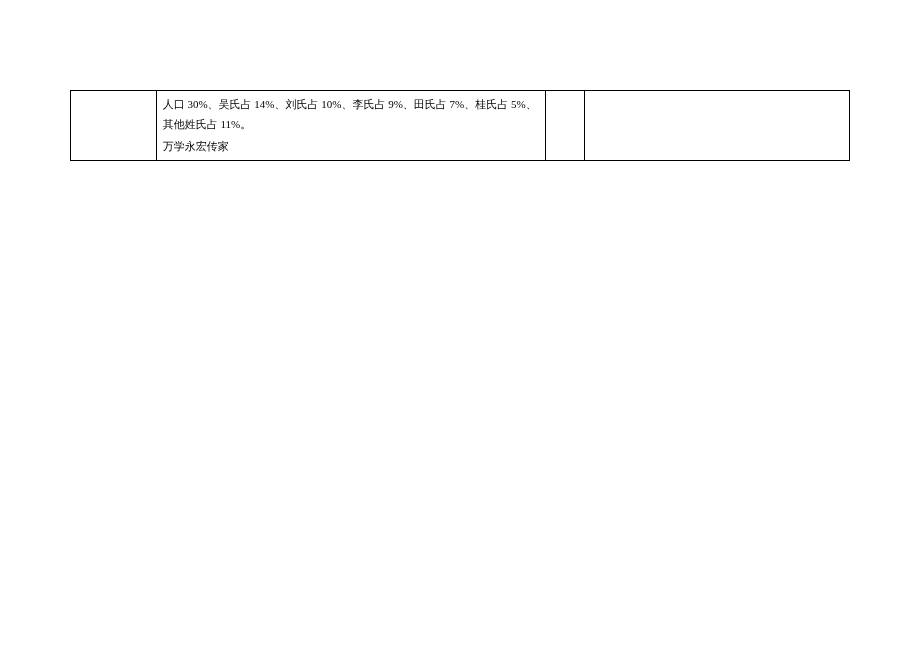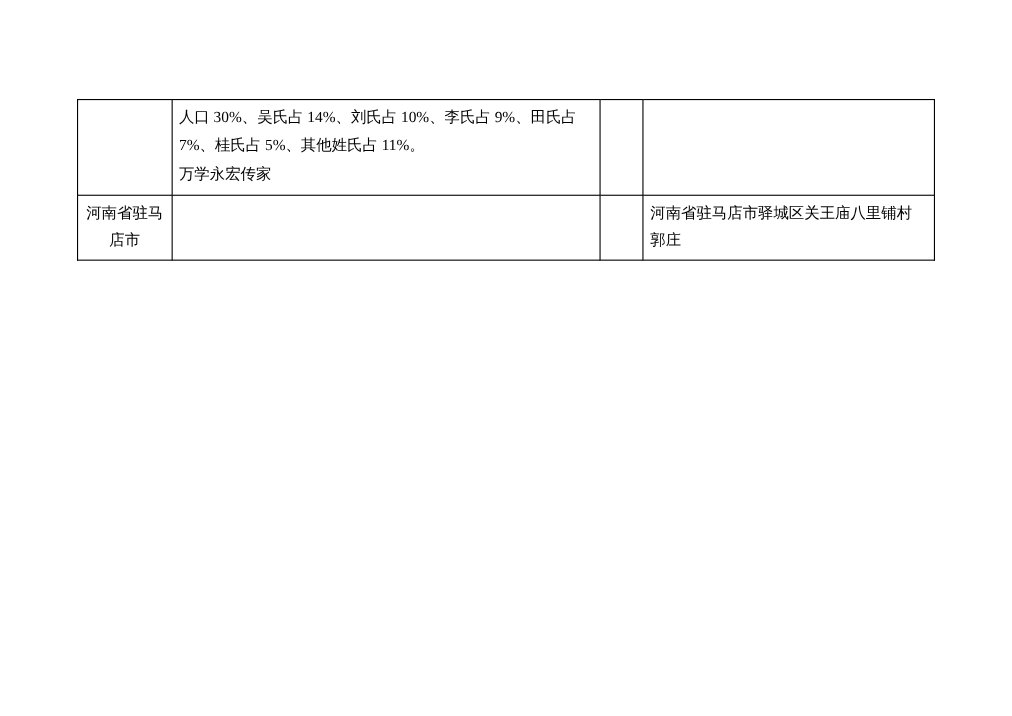--- a/index.html
+++ b/index.html
@@ -17,21 +17,21 @@
       width: 100%;
     }
     table {
       border-collapse: collapse;
       width: 100%;
     }
     td {
       border: 1px solid #000000;
       padding: 4px 6px;
       vertical-align: top;
-      font-size: 14px;
+      font-size: 11px;
       line-height: 1.8;
       color: #000000;
     }
     .col1 {
       width: 11%;
       text-align: center;
       vertical-align: middle;
     }
     .col2 {
       width: 50%;
@@ -64,29 +64,15 @@
           <span>人口 30%、吴氏占 14%、刘氏占 10%、李氏占 9%、田氏占 7%、桂氏占 5%、其他姓氏占 11%。</span>
           <span class="signature">万学永宏传家</span>
         </td>
         <td class="col3">
           <span></span>
         </td>
         <td class="col4">
           <span></span>
         </td>
       </tr>
-      <tr class="row2">
-        <td class="col1">
-          <span>河南省驻马店市</span>
-        </td>
-        <td class="col2">
-          <span></span>
-        </td>
-        <td class="col3">
-          <span></span>
-        </td>
-        <td class="col4">
-          <span>河南省驻马店市驿城区关王庙八里铺村郭庄</span>
-        </td>
-      </tr>
     </tbody>
   </table>
 </div>
 
 </body></html>

